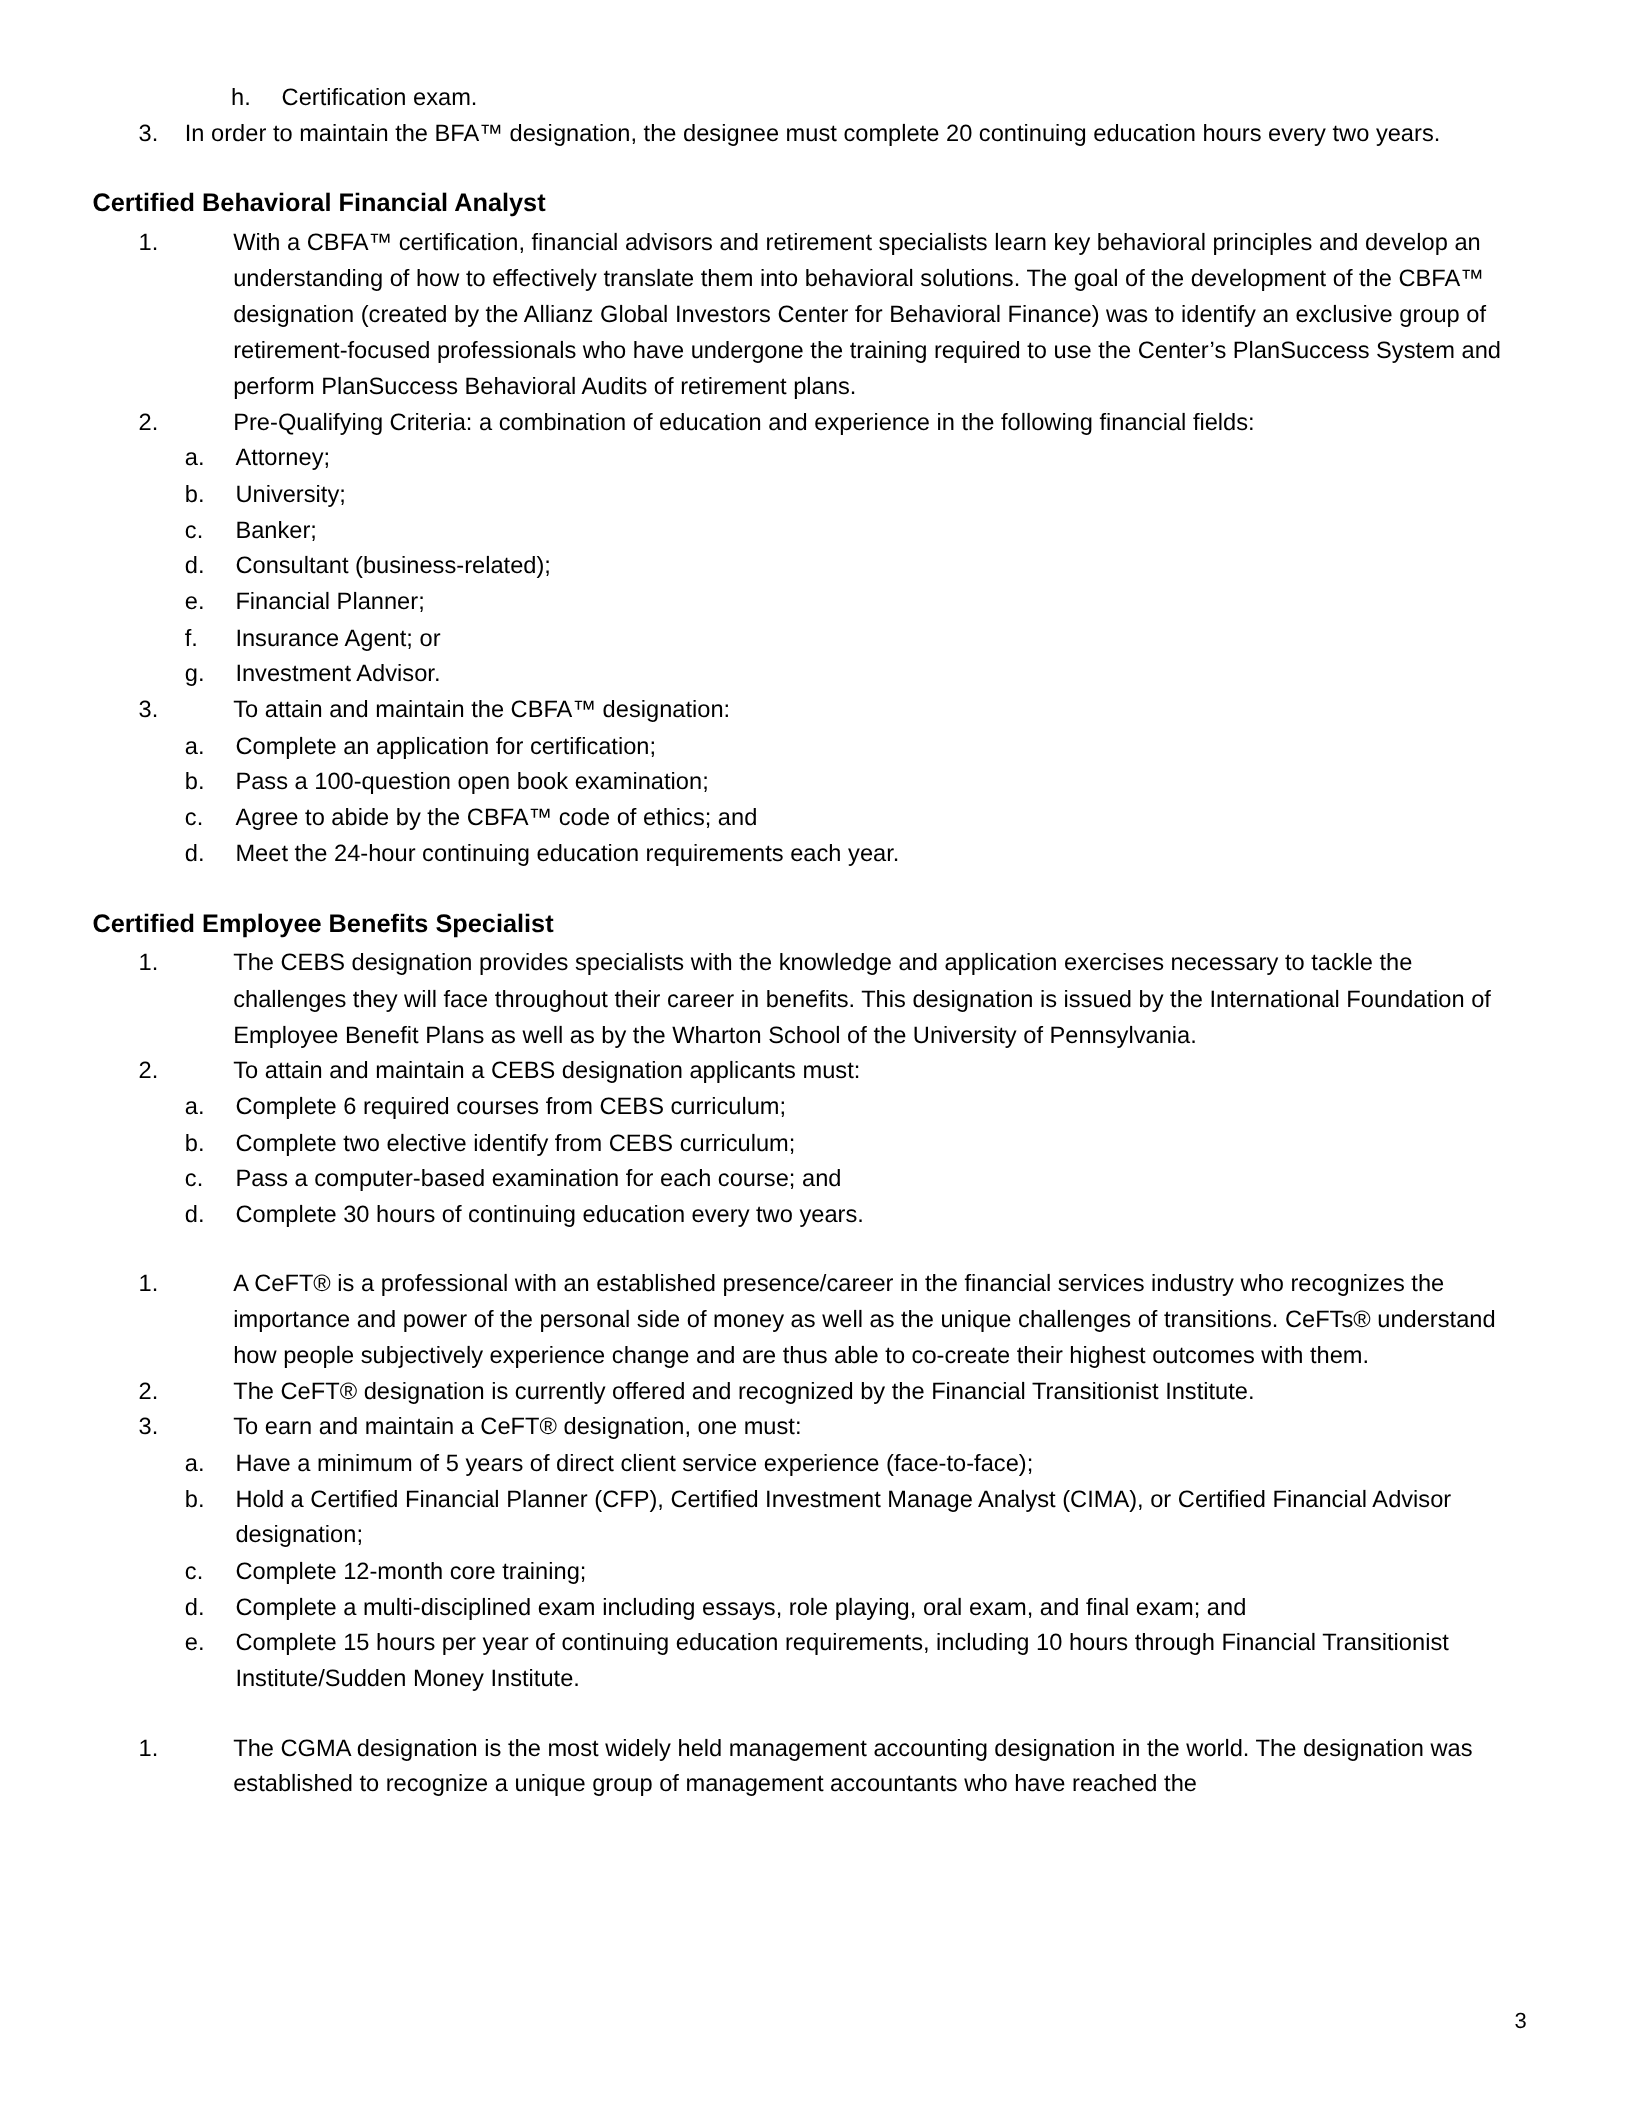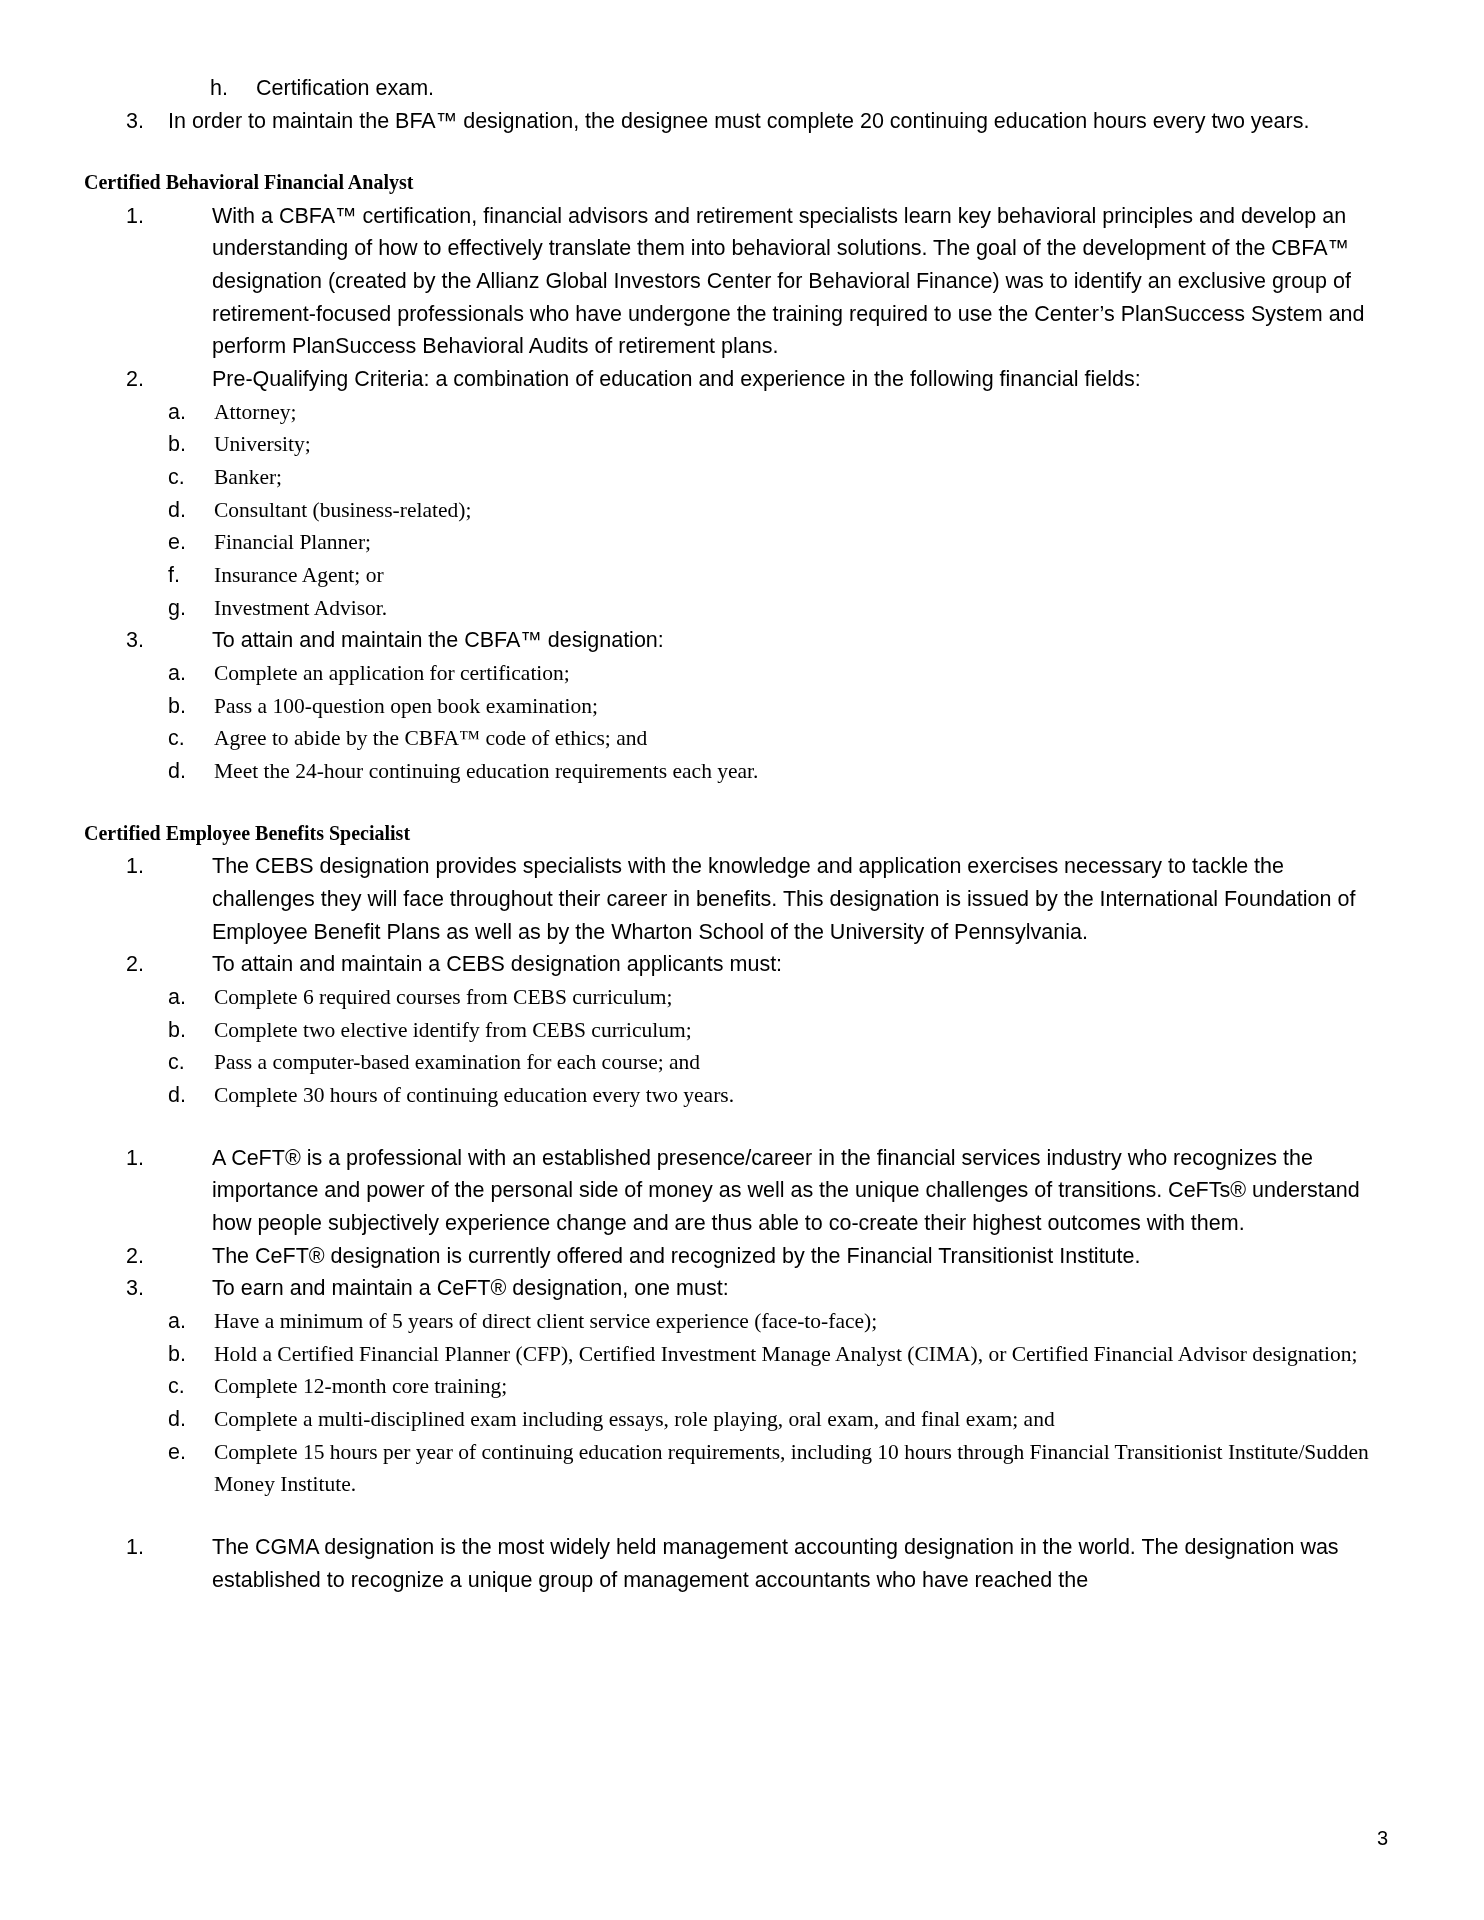--- a/index.html
+++ b/index.html
@@ -45,23 +45,22 @@
   }
   .cont-num .text {
     flex: 1 1 auto;
   }
 
   .section {
     margin-top: 30px;
   }
   .section-heading {
     font-weight: bold;
-    font-size: 20px;
+    font-size: 23px;
     margin-bottom: 2px;
-    font-family: Liberation Serif, serif;
   }
   ol.level1 {
     list-style: none;
     margin: 0;
     padding: 0;
   }
   ol.level1 > li {
     display: flex;
     margin-left: 42px;
   }
@@ -82,21 +81,20 @@
   ol.level2 > li {
     display: flex;
     margin-left: 84px;
   }
   ol.level2 > li > .marker {
     width: 46px;
     flex: 0 0 46px;
   }
   ol.level2 > li > .content {
     flex: 1 1 auto;
-    font-family: Liberation Serif, serif;
   }
 
   .page-number {
     position: absolute;
     right: 96px;
     bottom: 70px;
     font-size: 20px;
   }
 </style>
 </head>

